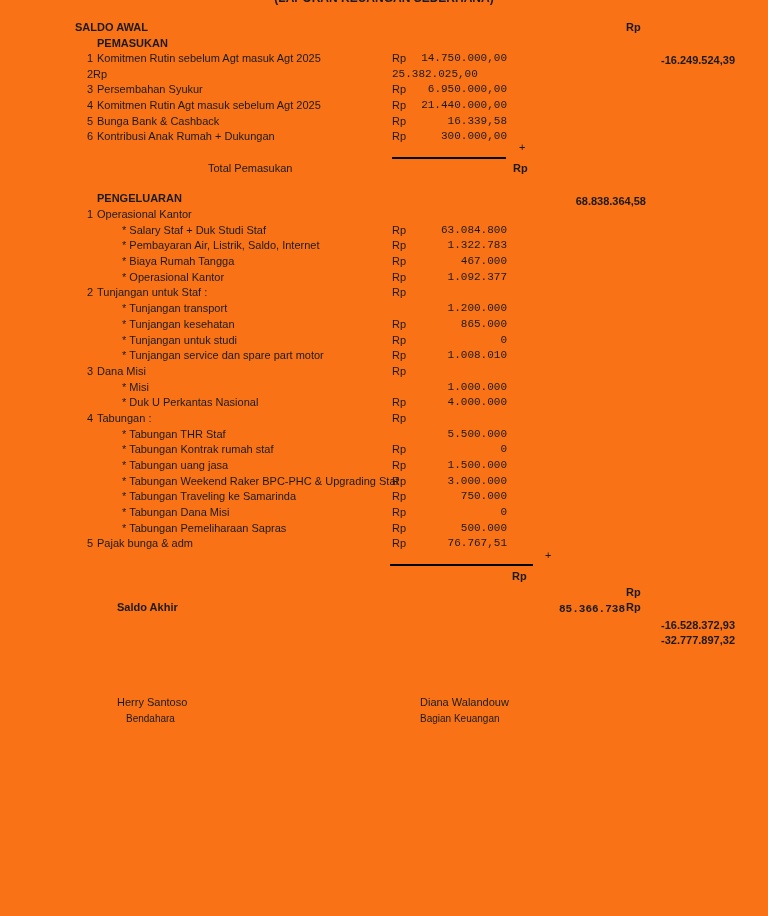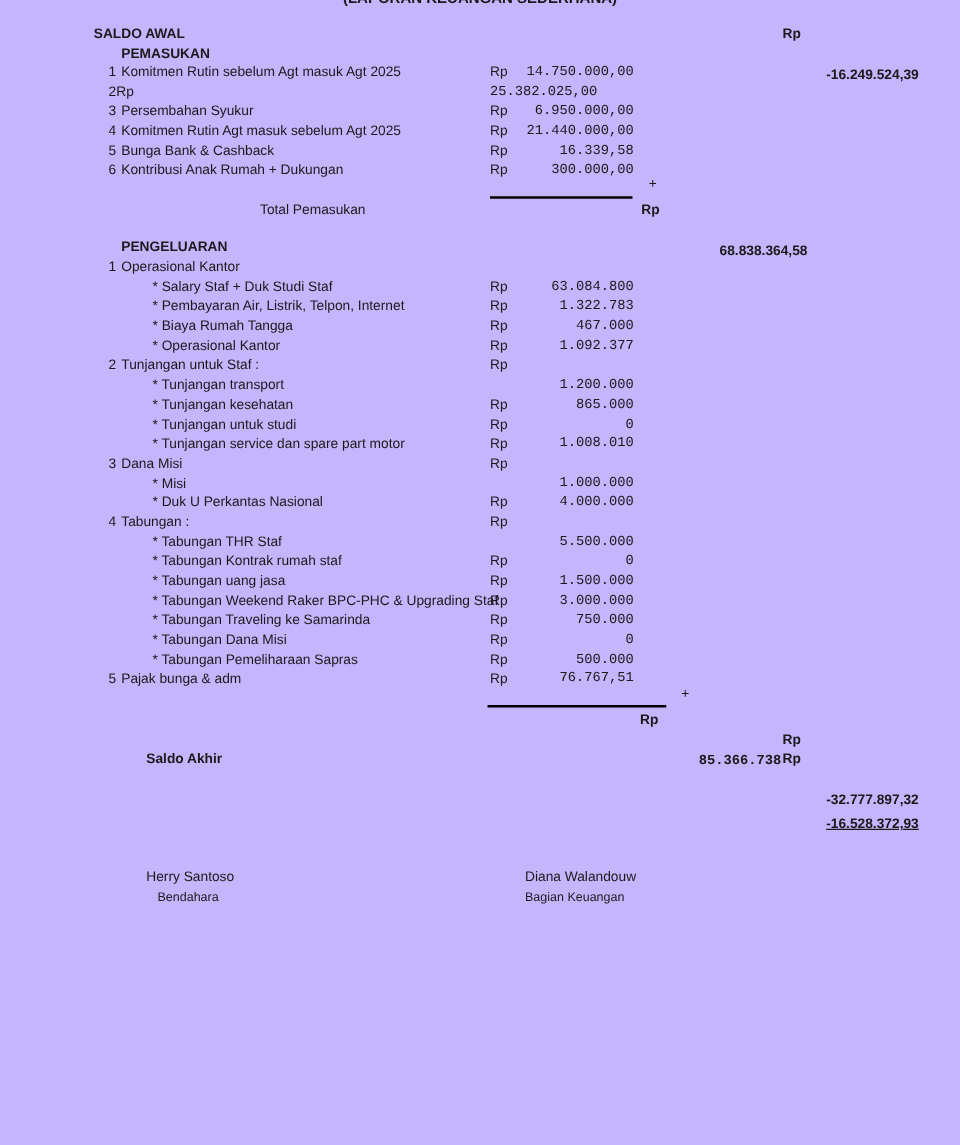--- a/index.html
+++ b/index.html
@@ -1,19 +1,19 @@
 <!DOCTYPE html>
 <html><head>
 <meta charset="utf-8">
 <style>
   * { margin:0; padding:0; box-sizing:border-box; }
   html,body { background:#ffffff; }
   body { width:768px; height:916px; }
   .page {
-    position:relative; width:768px; height:916px; background:#c4b5fd;
+    position:relative; width:768px; height:916px; background:#f97316;
     overflow:hidden; font-family:"Liberation Sans", sans-serif;
     font-size:11px; color:#1a1a1a;
   }
   .abs { position:absolute; white-space:nowrap; }
   .bold { font-weight:bold; }
   .small { font-size:10px; }
   .clipped-title {
     position:absolute; top:-9px; left:0; width:768px; text-align:center;
     font-weight:bold; font-size:12px; white-space:nowrap;
   }
@@ -96,21 +96,21 @@
         <span class="col-amount"></span>
       </div>
       <div class="line-row indent">
         <span class="col-no"></span>
         <span class="col-desc">* Salary Staf + Duk Studi Staf</span>
         <span class="col-rp">Rp</span>
         <span class="col-amount">63.084.800</span>
       </div>
       <div class="line-row indent">
         <span class="col-no"></span>
-        <span class="col-desc">* Pembayaran Air, Listrik, Telpon, Internet</span>
+        <span class="col-desc">* Pembayaran Air, Listrik, Saldo, Internet</span>
         <span class="col-rp">Rp</span>
         <span class="col-amount">1.322.783</span>
       </div>
       <div class="line-row indent">
         <span class="col-no"></span>
         <span class="col-desc">* Biaya Rumah Tangga</span>
         <span class="col-rp">Rp</span>
         <span class="col-amount">467.000</span>
       </div>
       <div class="line-row indent">
@@ -223,21 +223,21 @@
       </div>
     </div>
 
   <div class="abs" style="left:545px; top:549px;">+</div>
   <div class="hline" style="left:390px; top:564px; width:143px;"></div>
 
   <div class="abs bold" style="left:512px; top:570px;">Rp</div>
   <div class="abs bold amt-right" style="left:540px; top:570px; width:85px;font-family:Liberation Mono, monospace;">85.366.738</div>
 
   <div class="abs bold" style="left:626px; top:586px;">Rp</div>
-  <div class="abs bold amt-right" style="left:650px; top:620px; width:85px;text-decoration:underline;">-16.528.372,93</div>
+  <div class="abs bold amt-right" style="left:650px; top:586px; width:85px;">-16.528.372,93</div>
 
   <div class="abs bold" style="left:117px; top:601px;">Saldo Akhir</div>
   <div class="abs bold" style="left:626px; top:601px;">Rp</div>
   <div class="abs bold amt-right" style="left:650px; top:601px; width:85px;">-32.777.897,32</div>
 
   <div class="abs" style="left:117px; top:696px;">Herry Santoso</div>
   <div class="abs small" style="left:126px; top:713px;">Bendahara</div>
   <div class="abs" style="left:420px; top:696px;">Diana Walandouw</div>
   <div class="abs small" style="left:420px; top:713px;">Bagian Keuangan</div>
 

